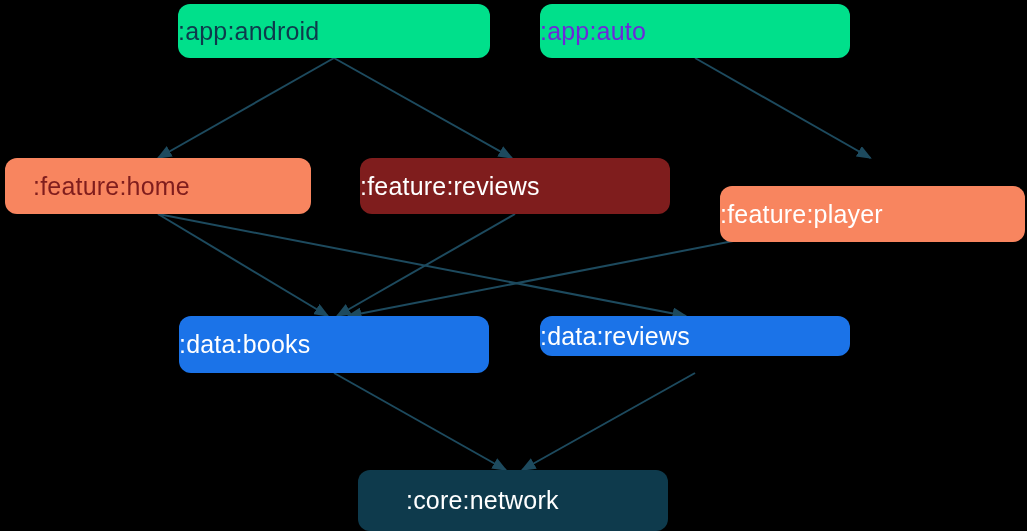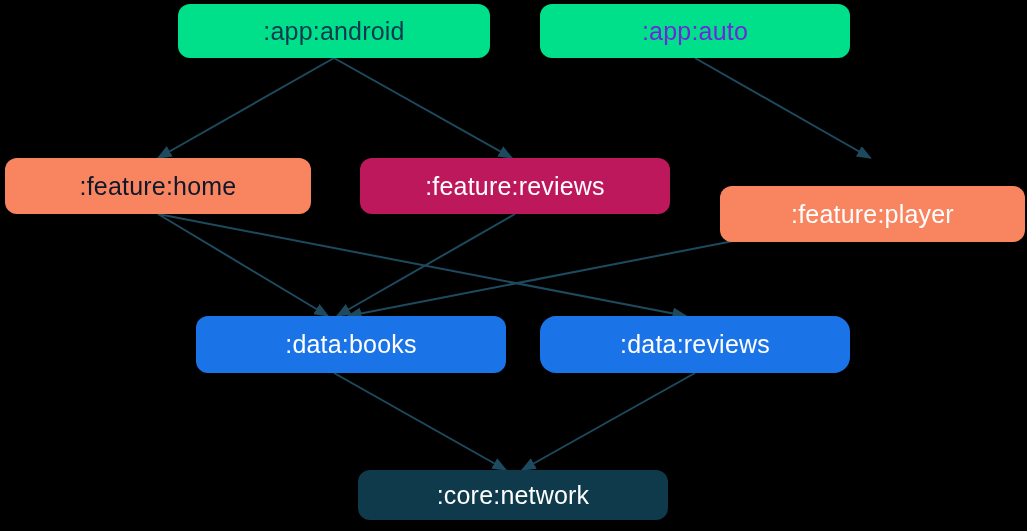--- a/index.html
+++ b/index.html
@@ -21,21 +21,20 @@
     top: 0;
     width: 1027px;
     height: 531px;
     pointer-events: none;
   }
   .node {
     position: absolute;
     border-radius: 12px;
     display: flex;
     align-items: center;
-    justify-content: center;
     font-size: 25px;
     letter-spacing: 0.2px;
     white-space: nowrap;
     box-sizing: border-box;
   }
 </style>
 </head>
 <body>
 
 <div class="stage" style="background: rgb(0, 0, 0);">
@@ -57,32 +56,32 @@
         <line x1="695" y1="373" x2="522" y2="470" stroke="#1d4a5e" stroke-width="2" marker-end="url(#arrowhead)"></line>
       </g>
   </svg>
   <div id="node-layer">
       <div class="node" style="left: 178px; top: 4px; width: 312px; height: 54px; background: rgb(0, 224, 139); color: rgb(14, 58, 76);">
         <span>:app:android</span>
       </div>
       <div class="node" style="left: 540px; top: 4px; width: 310px; height: 54px; background: rgb(0, 224, 139); color: #6d28d9;">
         <span>:app:auto</span>
       </div>
-      <div class="node" style="left: 5px; top: 158px; width: 306px; height: 56px; background: rgb(248, 133, 95); color: #0f172a;">
+      <div class="node" style="left: 5px; top: 158px; width: 306px; height: 56px; background: rgb(248, 133, 95); color: #7f1d1d; padding-left: 28px;">
         <span>:feature:home</span>
       </div>
-      <div class="node" style="left: 360px; top: 158px; width: 310px; height: 56px; background: #be185d; color: rgb(255, 255, 255);">
+      <div class="node" style="left: 360px; top: 158px; width: 310px; height: 56px; background: #7f1d1d; color: rgb(255, 255, 255);">
         <span>:feature:reviews</span>
       </div>
       <div class="node" style="left: 720px; top: 158px; width: 305px; height: 56px; background: rgb(248, 133, 95); color: rgb(255, 255, 255); margin-top: 28px;">
         <span>:feature:player</span>
       </div>
-      <div class="node" style="left: 179px; top: 316px; width: 310px; height: 57px; background: rgb(27, 115, 232); color: rgb(255, 255, 255); margin-left: 17px;">
+      <div class="node" style="left: 179px; top: 316px; width: 310px; height: 57px; background: rgb(27, 115, 232); color: rgb(255, 255, 255);">
         <span>:data:books</span>
       </div>
-      <div class="node" style="left: 540px; top: 316px; width: 310px; height: 57px; background: rgb(27, 115, 232); color: rgb(255, 255, 255); border-radius: 16px;">
+      <div class="node" style="left: 540px; top: 316px; width: 310px; height: 40px; background: rgb(27, 115, 232); color: rgb(255, 255, 255);">
         <span>:data:reviews</span>
       </div>
-      <div class="node" style="left: 358px; top: 470px; width: 310px; height: 50px; background: rgb(14, 58, 76); color: rgb(255, 255, 255);">
+      <div class="node" style="left: 358px; top: 470px; width: 310px; height: 61px; background: rgb(14, 58, 76); color: rgb(255, 255, 255); padding-left: 48px;">
         <span>:core:network</span>
       </div>
     </div>
 </div>
 
 </body></html>

